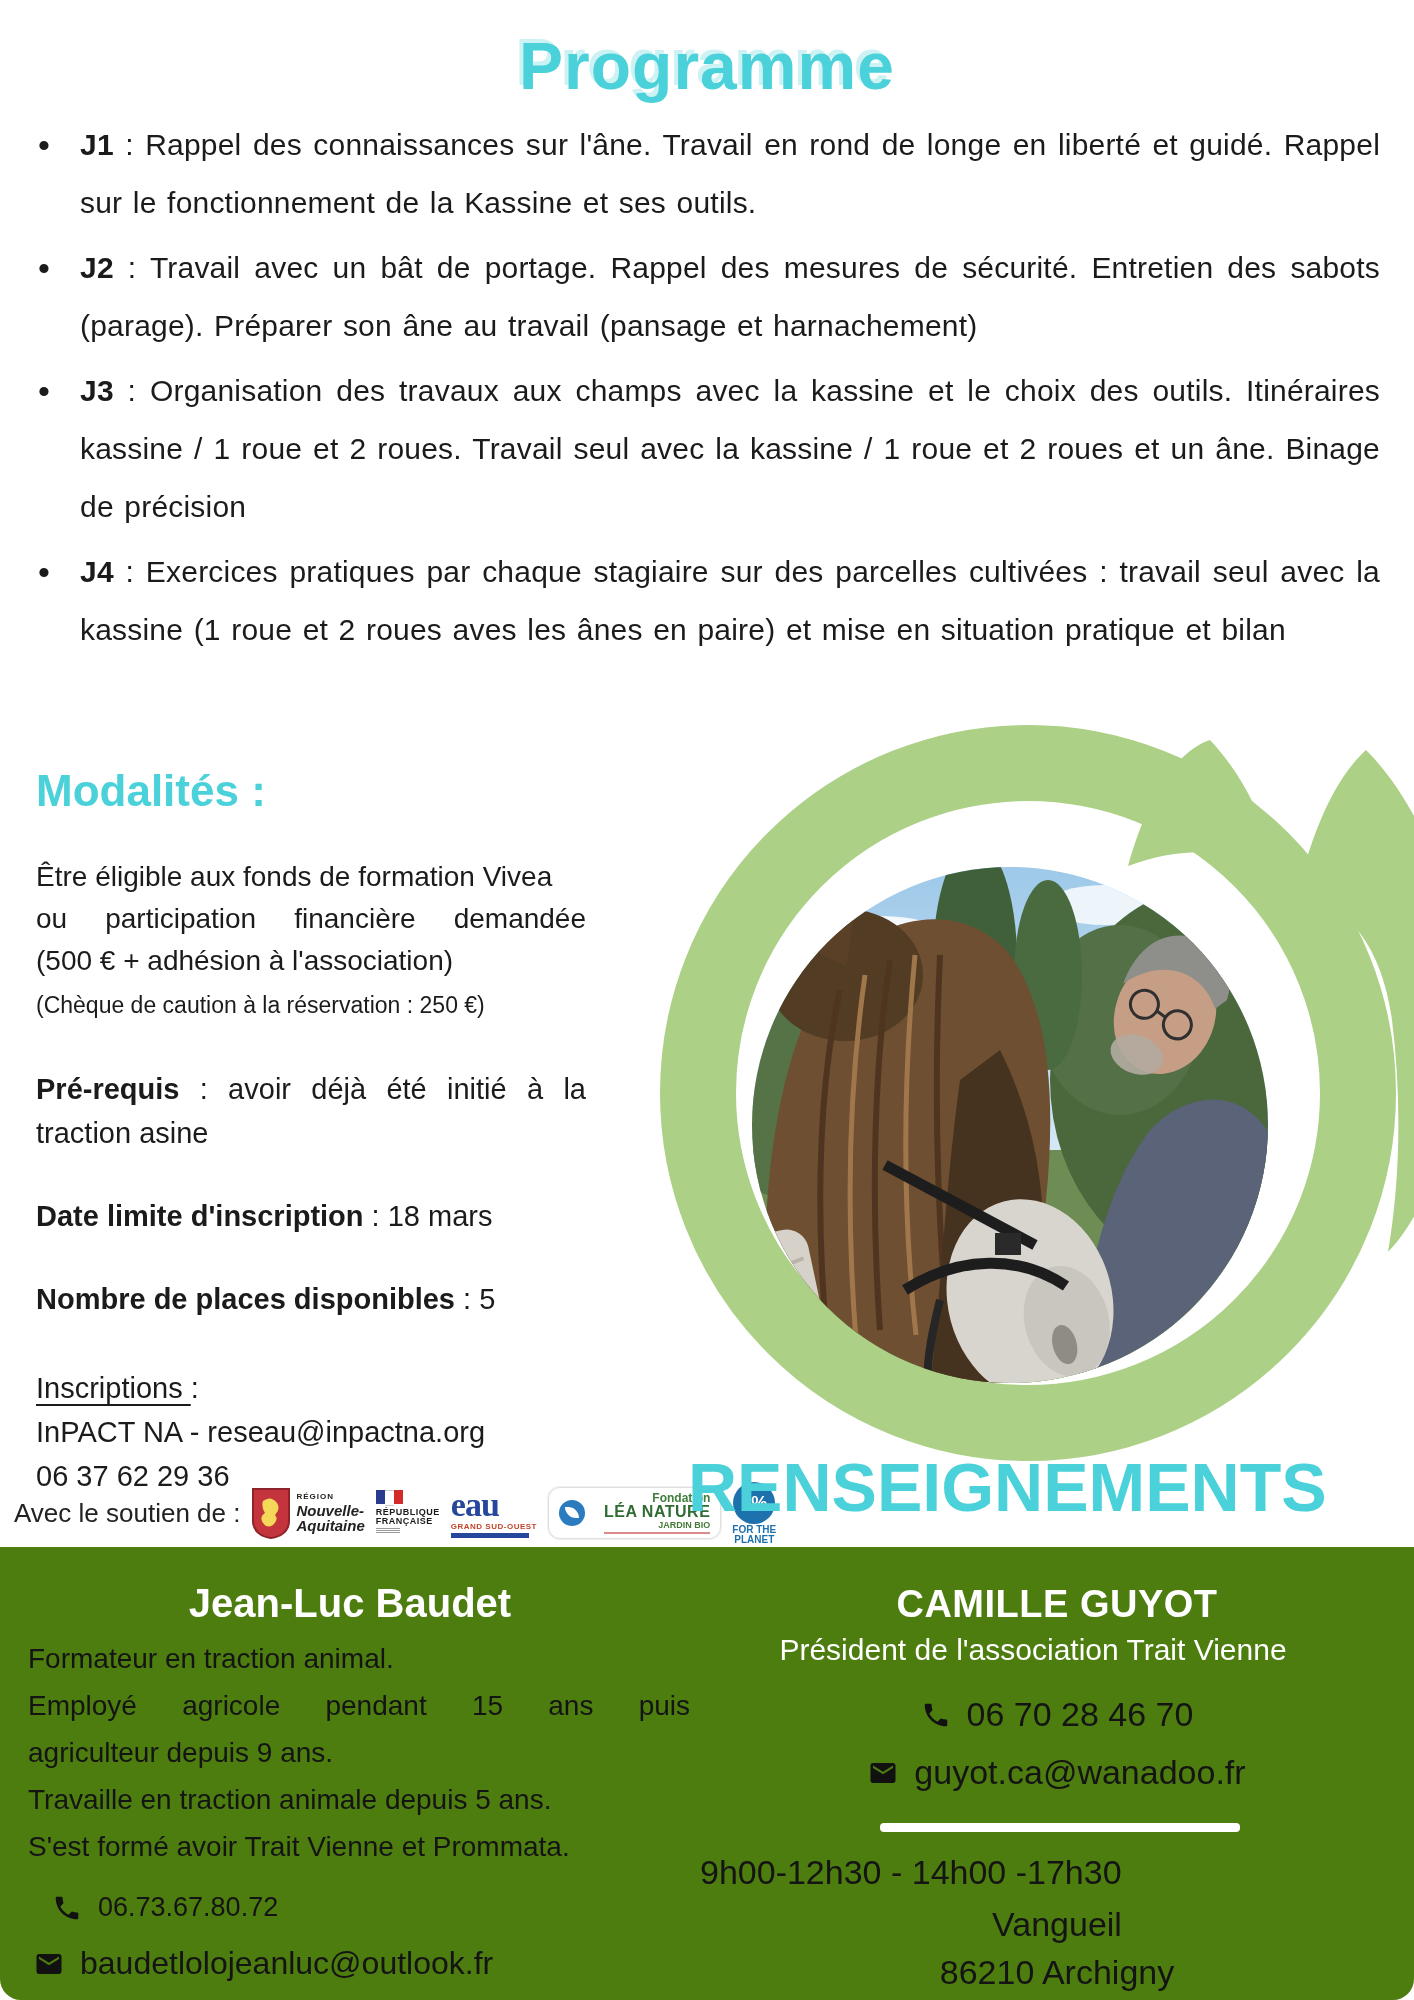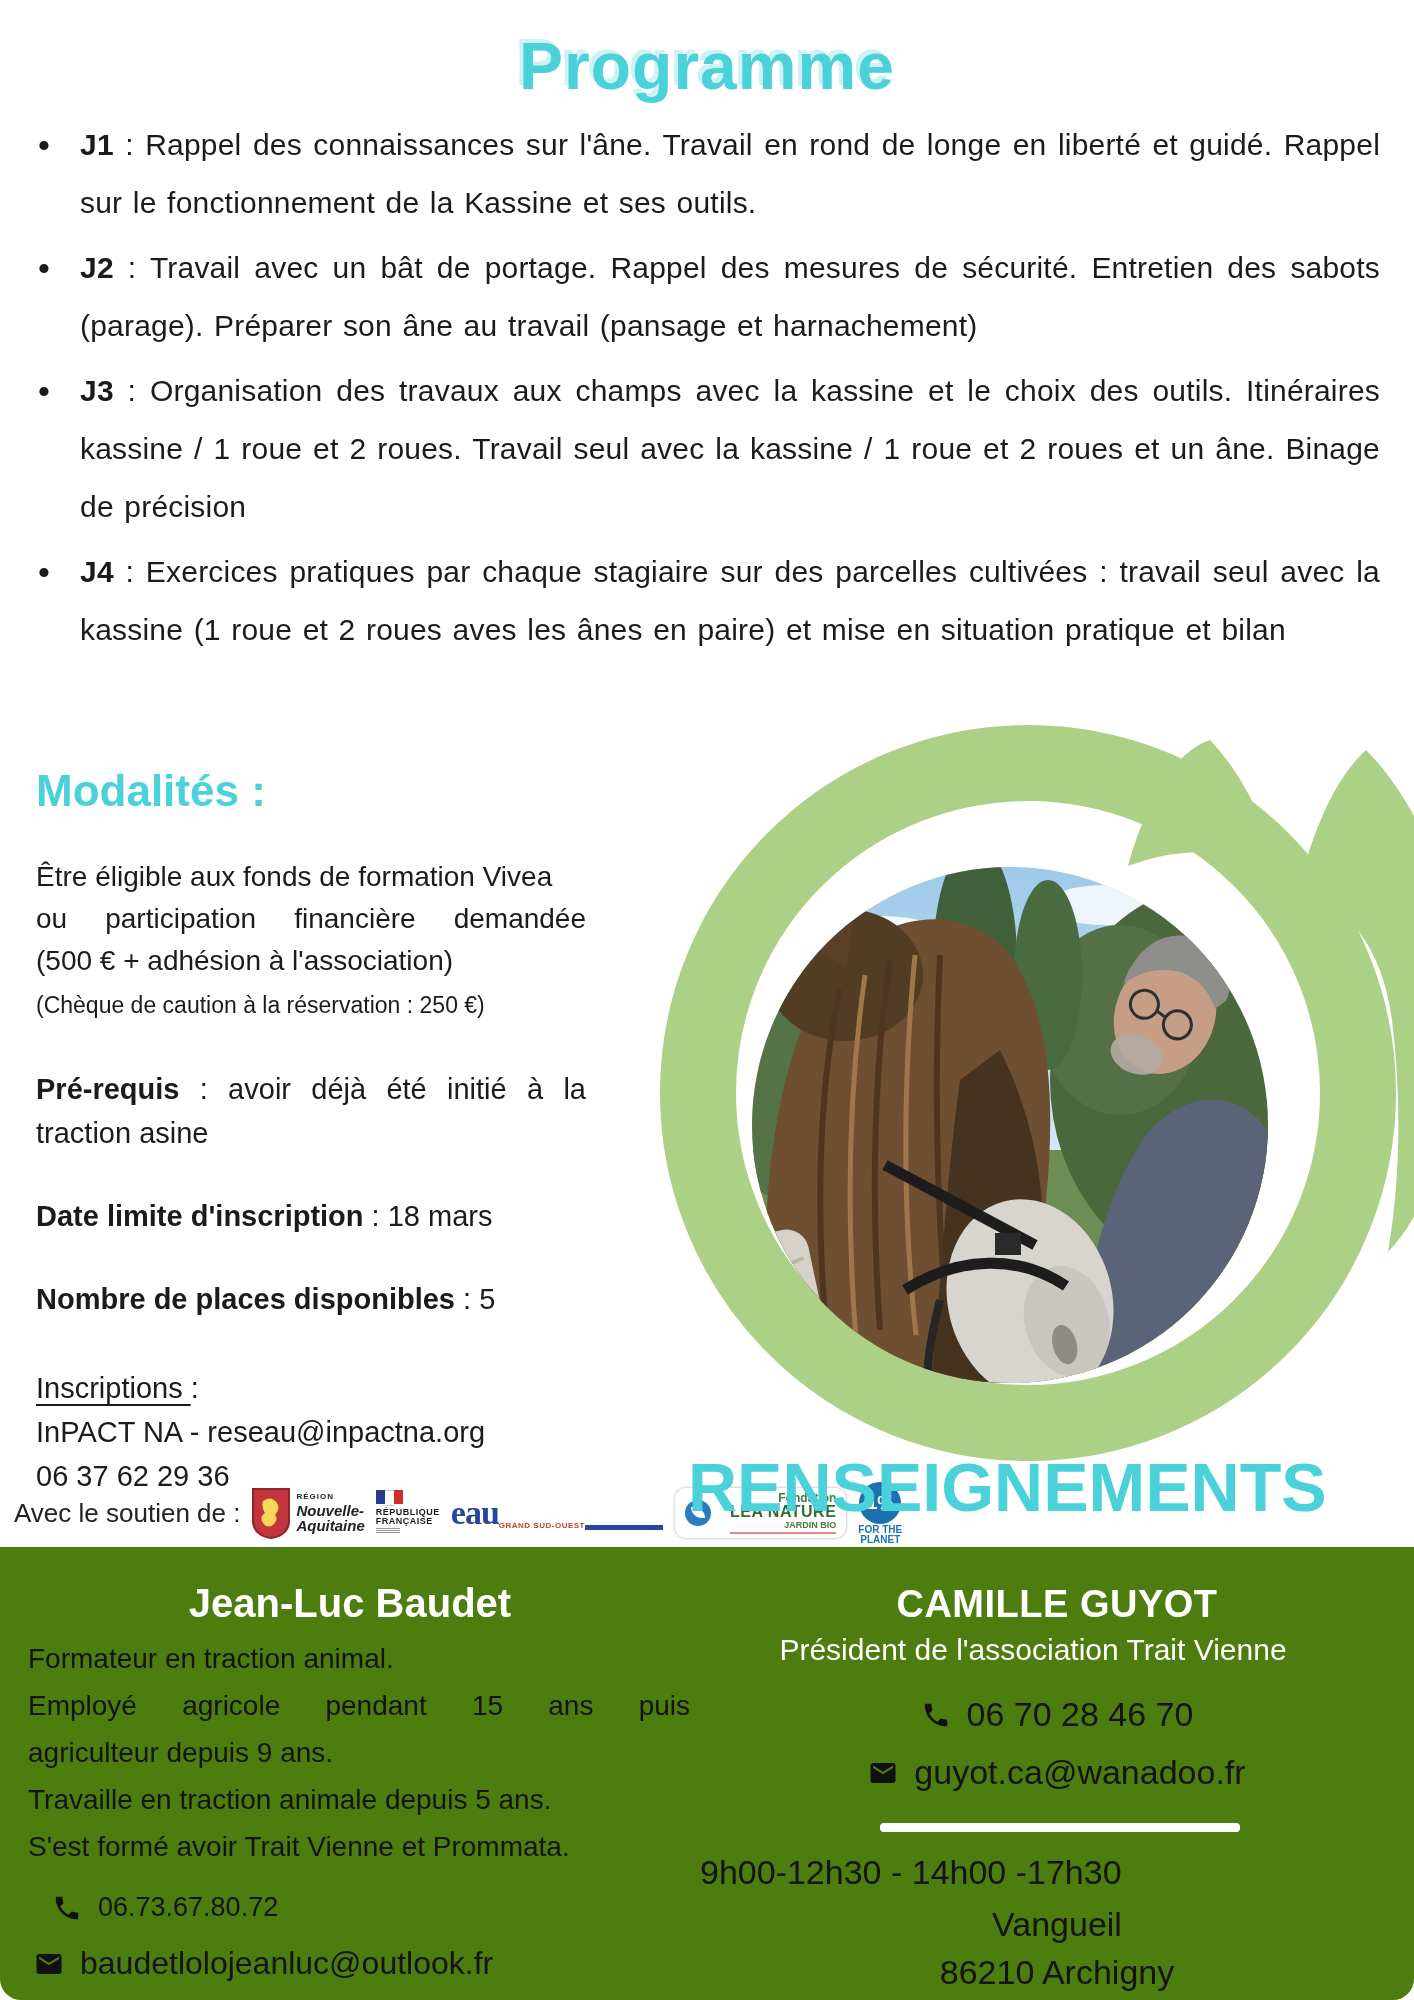--- a/index.html
+++ b/index.html
@@ -40,21 +40,21 @@
   .na-text{display:flex;flex-direction:column;line-height:1;color:#222;}
   .na-small{font-size:8px;letter-spacing:1px;font-weight:700;margin-bottom:2px;}
   .na-line{font-size:15px;font-weight:700;font-style:italic;}
   .logo-rf{flex-direction:column;align-items:flex-start;line-height:1;}
   .rf-flag{display:flex;margin-bottom:2px;}
   .rf-flag span{width:9px;height:14px;display:block;}
   .rf-b{background:#2a3b8f;} .rf-w{background:#fff;border:1px solid #ccc;border-left:none;border-right:none;} .rf-r{background:#d32a2a;}
   .rf-line{font-size:9px;font-weight:700;color:#1a1a1a;letter-spacing:.5px;}
   .rf-motto{margin-top:2px;width:34px;height:8px;display:flex;flex-direction:column;gap:1px;}
   .rf-motto i{display:block;height:1px;background:#999;width:70%;}
-  .logo-eau{flex-direction:row;line-height:1;align-items:flex-end;}
+  .logo-eau{flex-direction:column;line-height:1;align-items:flex-start;}
   .eau-main{font-family:"Liberation Serif",serif;font-size:34px;font-weight:700;color:#27479c;letter-spacing:-1px;}
   .eau-sub{font-size:8px;font-weight:700;color:#c2452b;letter-spacing:.5px;margin-top:1px;}
   .eau-bar{width:78px;height:5px;background:#27479c;margin-top:2px;}
   .logo-lea{background:#fff;border:1px solid #e0e0e0;border-radius:12px;padding:4px 10px;gap:19px;box-shadow:0 0 0 1px #f0f0f0;}
   .lea-circle{width:26px;height:26px;border-radius:50%;background:#2b7bbf;position:relative;flex:0 0 26px;}
   .lea-circle:after{content:"";position:absolute;left:6px;top:7px;width:14px;height:11px;background:#fff;
     border-radius:0 12px 0 12px;}
   .lea-text{display:flex;flex-direction:column;line-height:1;}
   .lea-top{font-size:12px;color:#3f7d3a;font-weight:700;align-self:flex-end;}
   .lea-main{font-size:16px;font-weight:700;color:#2f6b33;letter-spacing:.5px;}

